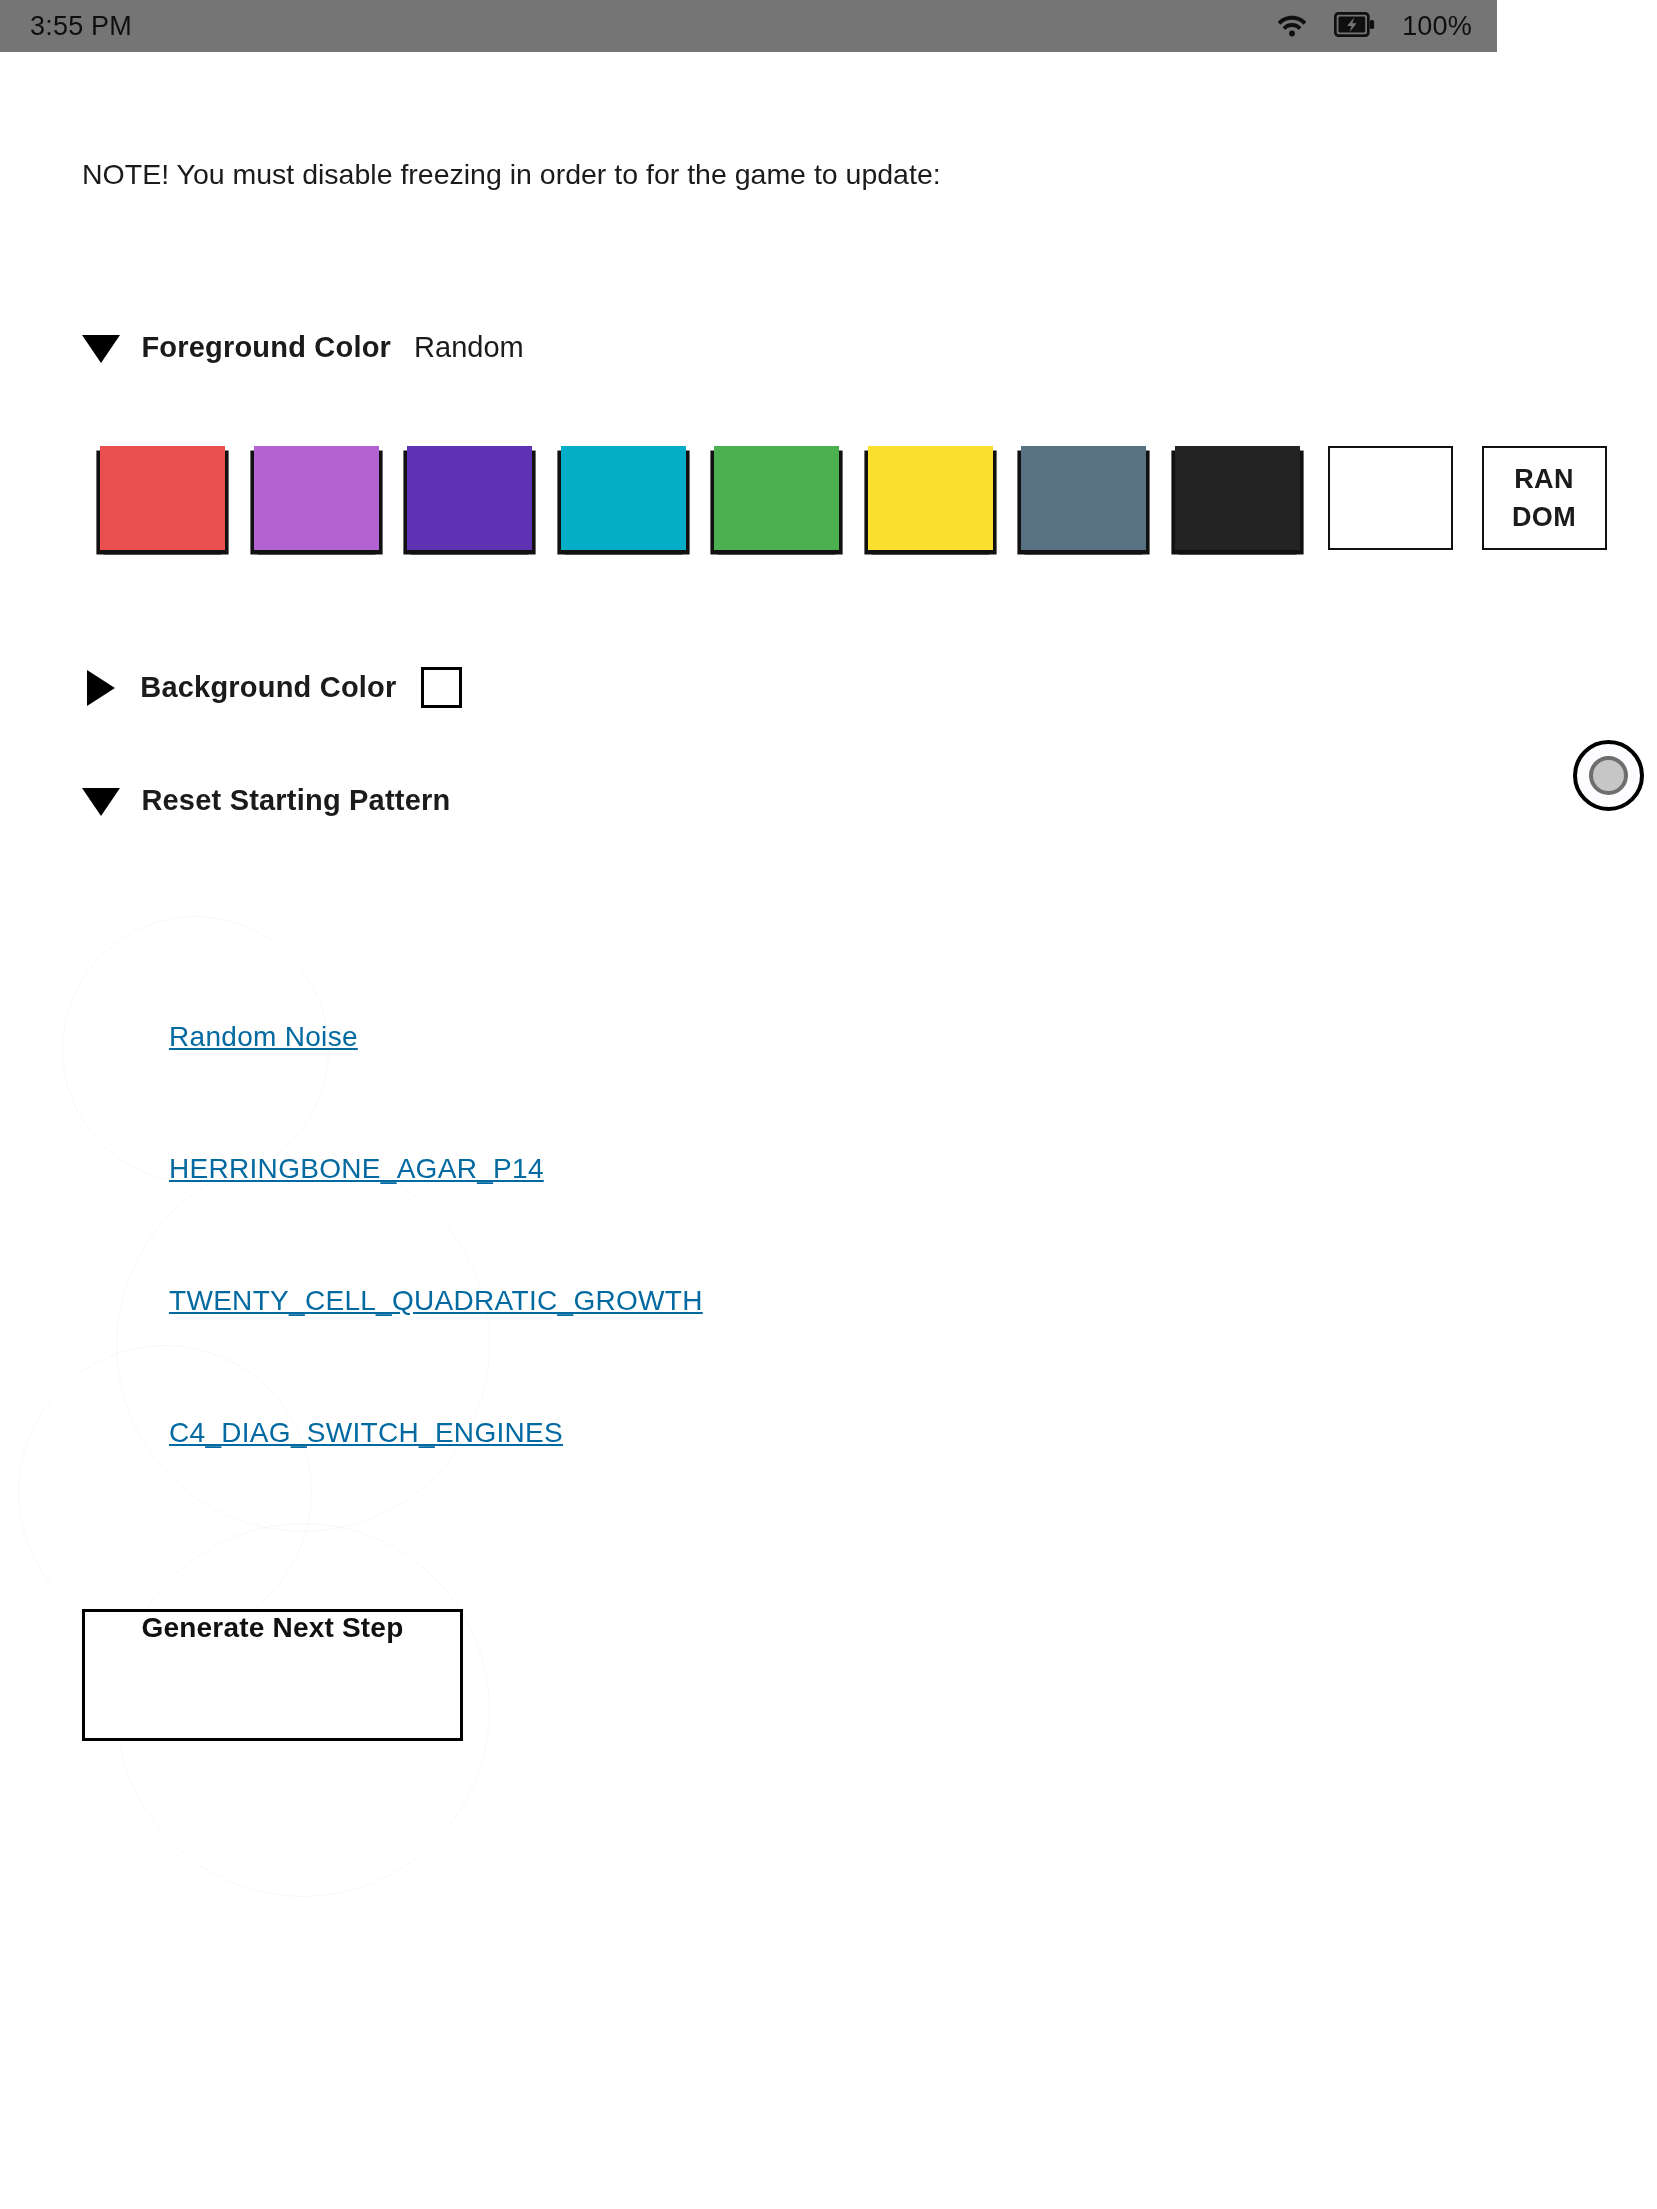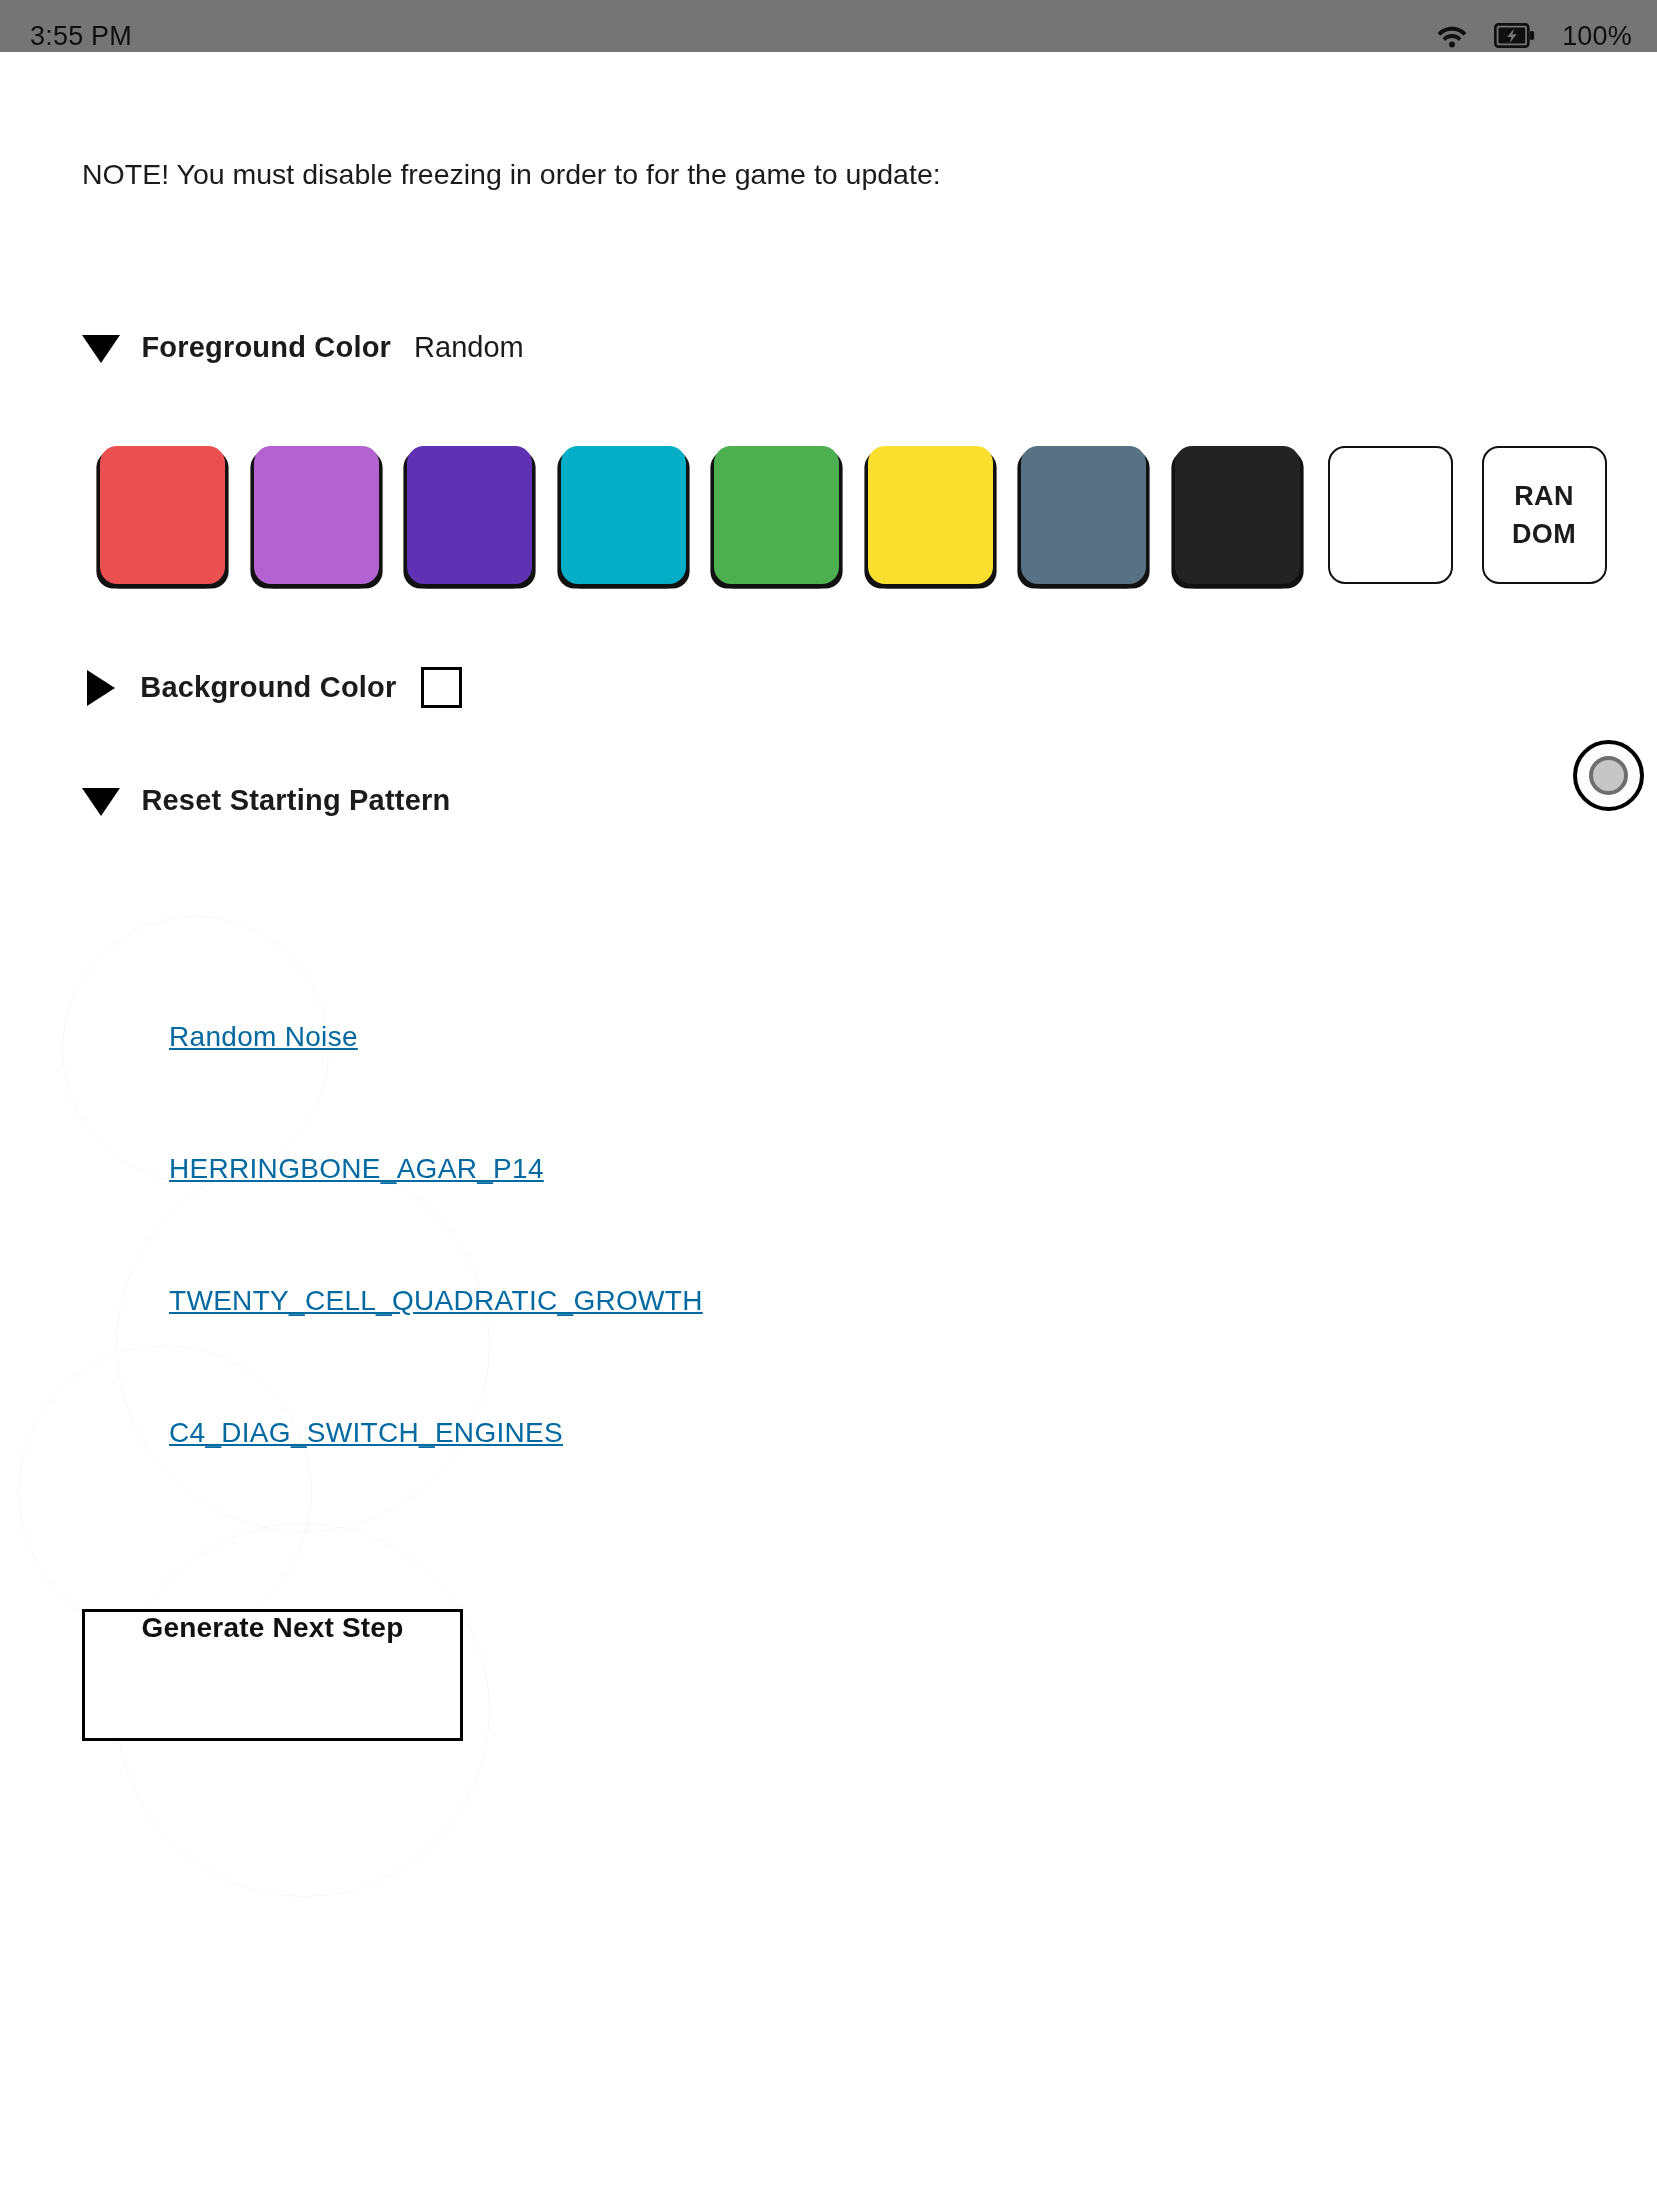--- a/index.html
+++ b/index.html
@@ -13,23 +13,23 @@
   #screen {
     position:relative;
     width:1657px; height:2210px;
     background:#ffffff;
     overflow:hidden;
   }
 
   
   .statusbar {
     position:absolute; top:0; left:0;
-    width:1657px; height:52px;
+    width:1497px; height:52px;
     background:#757575;
-    display:flex; align-items:flex-end;
+    display:flex; align-items:center;
     padding:0 25px 0 30px;
   }
   .status-time {
     font-size:27px; font-weight:400; color:#0f0f0f;
     letter-spacing:0.2px;
   }
   .status-right {
     margin-left:auto;
     display:flex; align-items:center; gap:27px;
   }
@@ -89,22 +89,22 @@
     flex:none;
   }
 
   
   .swatch-row {
     position:absolute; left:100px; top:446px;
     display:flex; align-items:flex-start;
     gap:28.5px;
   }
   .swatch {
-    width:125px; height:138px;
-    border-radius:17px;
+    width:125px; height:104px;
+    border-radius:0;
     box-shadow:-3.6px 4.5px 0 0 #111111, 3.6px 4.5px 0 0 #111111;
     flex:none;
   }
   .swatch.outlined {
     box-shadow:none;
     border:2.7px solid #111111;
     background:#ffffff;
   }
   .swatch.randombtn {
     box-shadow:none;

